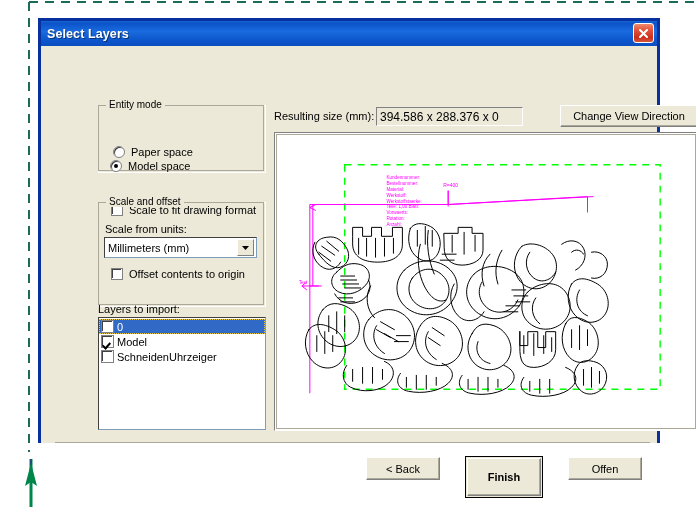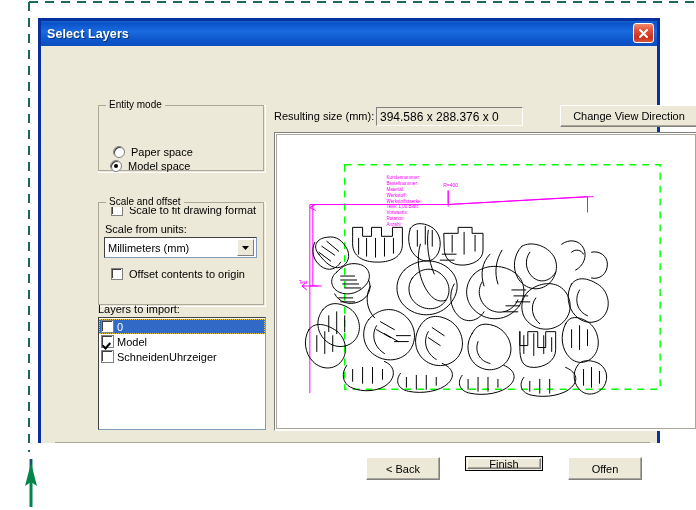--- a/index.html
+++ b/index.html
@@ -320,21 +320,21 @@
     box-sizing: border-box;
   }
   #footer-buttons {
     position: absolute;
     left: 325px;
     top: 411px;
     display: flex;
     gap: 25px;
   }
   #footer-buttons .btn { width: 74px; height: 23px; }
-  #footer-buttons .btn.default-btn { width: 78px; height: 15px; margin-top: -1px; }
+  #footer-buttons .btn.default-btn { width: 78px; height: 42px; margin-top: -1px; font-weight: bold; }
 
   .magenta-text {
     font-family: "Liberation Sans", sans-serif;
     fill: #ff00ff;
   }
 </style>
 </head>
 <body>
 
 <svg id="annotation-layer" viewBox="0 0 696 510">

